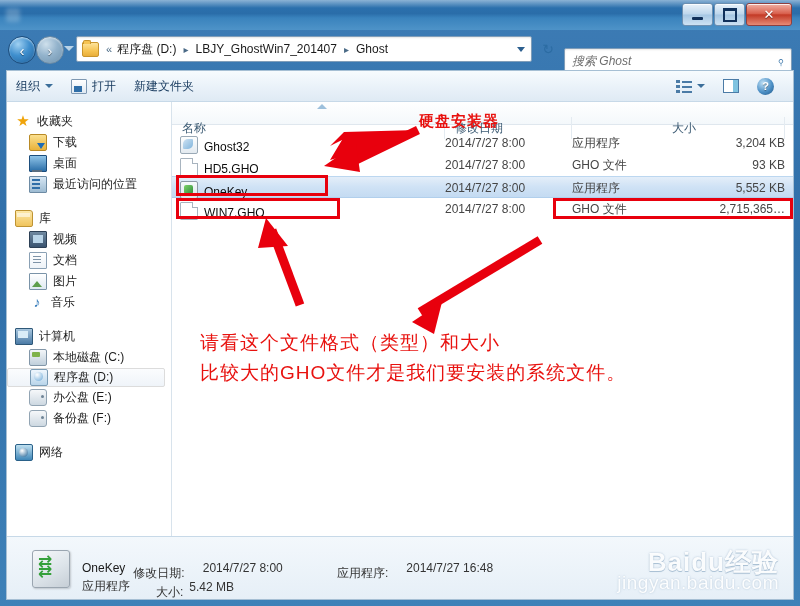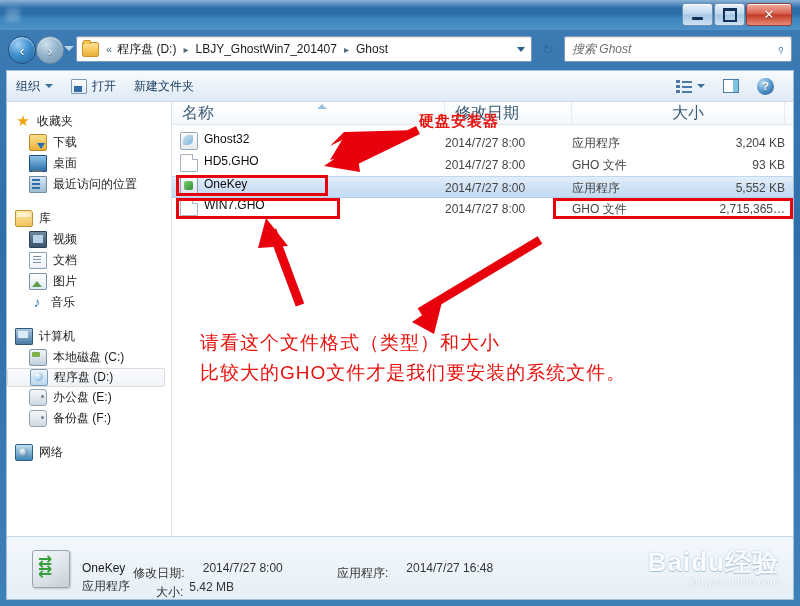--- a/index.html
+++ b/index.html
@@ -100,21 +100,21 @@
     margin-left:auto;margin-right:6px;width:0;height:0;
     border-left:4px solid transparent;border-right:4px solid transparent;
     border-top:5px solid #2c5f8f;
   }
   #refreshbtn{
     position:absolute;left:536px;top:6px;width:24px;height:26px;
     display:flex;align-items:center;justify-content:center;
     color:#2c6ca3;font-size:14px;
   }
   #searchbox{
-    position:absolute;left:564px;top:6px;width:228px;height:26px;
+    position:absolute;left:564px;top:18px;width:228px;height:26px;
     background:#ffffff;border:1px solid #7f9db9;border-radius:2px;
     box-sizing:border-box;display:flex;align-items:center;
     box-shadow:inset 0 1px 2px rgba(0,0,0,.10);
   }
   #searchtxt{margin-left:7px;color:#6e6e6e;font-style:italic;font-size:12px;}
   #searchico{margin-left:auto;margin-right:7px;color:#2c6ca3;font-size:13px;transform:rotate(-45deg);}
 
   
   #client{
     position:absolute;left:6px;top:70px;width:788px;height:530px;
@@ -201,38 +201,38 @@
   #listpane{
     position:absolute;left:165px;top:31px;width:621px;height:468px;
     background:#ffffff;overflow:hidden;
   }
   #colhead{
     position:absolute;left:0;top:0;width:621px;height:22px;
     background:linear-gradient(180deg,#ffffff 0%,#f4f8fb 100%);
     border-bottom:1px solid #dfe7ee;
   }
   .col{
-    position:absolute;top:0;height:22px;display:flex;align-items:center;
-    color:#3b5a73;font-size:16px;box-sizing:border-box;
+    position:absolute;top:15px;height:22px;display:flex;align-items:center;
+    color:#3b5a73;font-size:12px;box-sizing:border-box;
     border-right:1px solid #e4ebf1;padding-left:10px;text-align:right;
   }
   #sortmark{
     position:absolute;left:145px;top:2px;width:0;height:0;
     border-left:5px solid transparent;border-right:5px solid transparent;
     border-bottom:5px solid #9dc0dc;
   }
   .frow{
     position:absolute;left:0;width:621px;height:22px;
   }
   .frow.selected{
     background:linear-gradient(180deg,#e4eef9 0%,#cfe2f5 50%,#c4dbf2 100%);
     border-top:1px solid #bcd7f0;border-bottom:1px solid #b1cfec;
     box-sizing:border-box;
   }
-  .fname{position:absolute;left:8px;top:0;height:22px;display:flex;align-items:flex-start;color:#0c0c0c;font-size:12px;}
+  .fname{position:absolute;left:8px;top:0;height:22px;display:flex;align-items:flex-end;color:#0c0c0c;font-size:12px;}
   .fico{width:16px;height:16px;margin-right:6px;flex:none;position:relative;}
   .fico.app32{
     background:linear-gradient(180deg,#fdfefe 0%,#e3eaf0 100%);
     border:1px solid #9aa9b6;border-radius:2px;
   }
   .fico.app32:after{content:"";position:absolute;left:2px;top:2px;width:10px;height:10px;
     background:linear-gradient(135deg,#cfe3f3,#7fb4dc);border-radius:50% 10% 50% 10%;}
   .fico.gho{
     background:#ffffff;border:1px solid #a8b4bf;border-radius:1px;
   }
@@ -283,21 +283,21 @@
   #wm{
     position:absolute;right:14px;bottom:8px;text-align:right;pointer-events:none;
     user-select:none;
   }
   #wm1{
     color:rgba(255,255,255,.95);font-size:26px;font-weight:bold;letter-spacing:1px;
     text-shadow:0 0 2px rgba(150,175,200,.75),0 1px 0 rgba(140,170,195,.6);
     line-height:26px;
   }
   #wm2{
-    color:rgba(255,255,255,.95);font-size:10px;letter-spacing:.5px;
+    color:rgba(255,255,255,.95);font-size:19px;letter-spacing:.5px;
     text-shadow:0 0 2px rgba(150,175,200,.7);
     line-height:16px;
   }
 
   
   #anno{position:absolute;left:0;top:0;width:800px;height:562px;pointer-events:none;}
   .redbox{position:absolute;border:3px solid #e8000d;box-sizing:border-box;}
   .annotext{position:absolute;color:#e8120f;white-space:nowrap;}
   #anno-hdd{left:419px;top:112px;font-size:15px;font-weight:bold;letter-spacing:1px;}
   #anno-l1{left:200px;top:330px;font-size:19px;letter-spacing:1px;}

